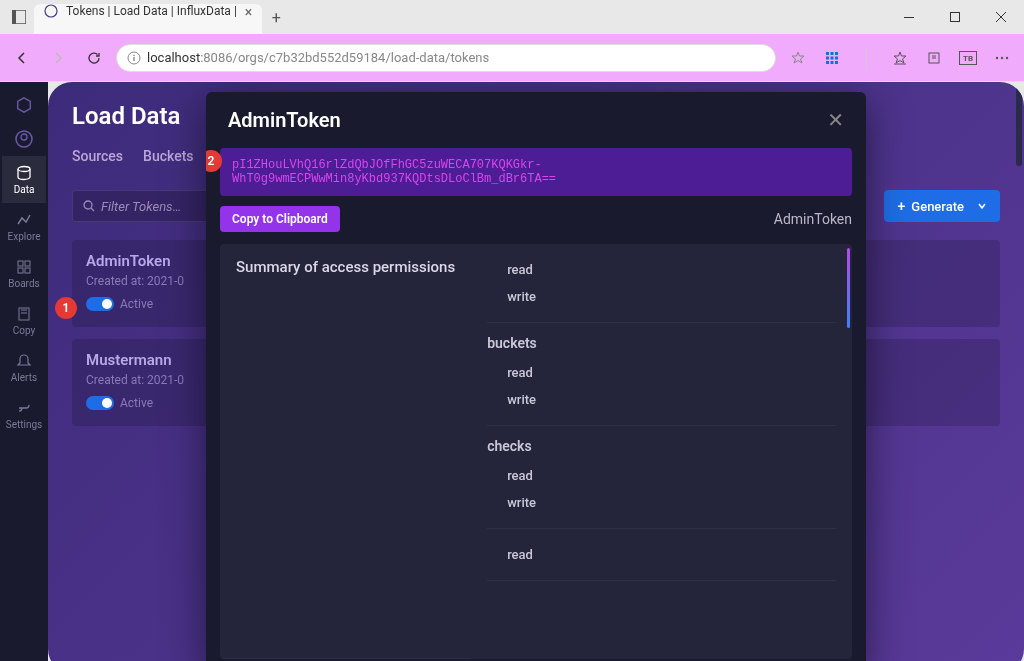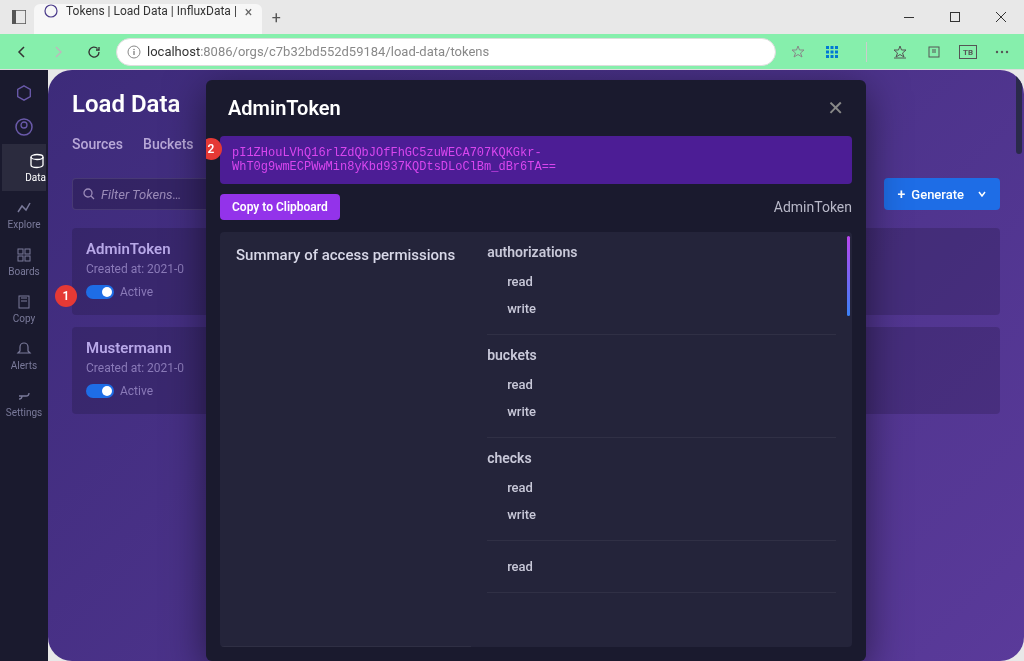--- a/index.html
+++ b/index.html
@@ -8,35 +8,35 @@
 
 .titlebar { height: 34px; background: #e8e8e8; display: flex; align-items: center; }
 .titlebar-left { display: flex; align-items: center; height: 100%; }
 .app-icon { width: 30px; height: 30px; display: flex; align-items: center; justify-content: center; margin-left: 4px; }
 .tab { height: 30px; background: #f7f7f7; display: flex; align-items: flex-start; padding: 0 10px; margin-top: 4px; border-radius: 6px 6px 0 0; min-width: 180px; gap: 8px; font-size: 12px; color: #333; }
 .tab-close { color: #666; font-size: 14px; cursor: pointer; }
 .new-tab { width: 28px; display: flex; align-items: center; justify-content: center; color: #555; font-size: 16px; }
 .win-controls { margin-left: auto; display: flex; }
 .win-btn { width: 46px; height: 34px; display: flex; align-items: center; justify-content: center; color: #333; }
 
-.addrbar { height: 36px; background: #86efac; display: flex; align-items: center; padding: 0 8px; gap: 8px; border-bottom: 1px solid #ddd; }
+.addrbar { height: 48px; background: #f0abfc; display: flex; align-items: center; padding: 0 8px; gap: 8px; border-bottom: 1px solid #ddd; }
 .nav-btn { width: 28px; height: 28px; display: flex; align-items: center; justify-content: center; color: #555; border-radius: 4px; }
 .nav-btn.disabled { color: #bbb; }
 .url-field { flex: 1; height: 28px; background: #fff; border: 1px solid #ddd; border-radius: 14px; display: flex; align-items: center; padding: 0 10px; font-size: 13px; color: #333; gap: 6px; }
 .url-host { color: #333; }
 .url-path { color: #888; }
 .addr-icons { display: flex; gap: 6px; align-items: center; }
 .addr-icon { width: 28px; height: 28px; display: flex; align-items: center; justify-content: center; color: #555; border-radius: 4px; }
 .addr-icon.blue { color: #0078d4; }
 
 
 .app { display: flex; height: 591px; position: relative; }
 .sidebar { width: 48px; background: #1a1a2e; display: flex; flex-direction: column; align-items: center; padding-top: 6px; }
 .side-item { width: 44px; display: flex; flex-direction: column; align-items: center; padding: 8px 0; color: #7a7a9a; font-size: 10px; cursor: pointer; gap: 2px; }
-.side-item.active { color: #fff; background: rgba(255,255,255,0.08); align-items: flex-end; }
+.side-item.active { color: #fff; background: rgba(255,255,255,0.08); }
 .side-icon { width: 18px; height: 18px; display: flex; align-items: center; justify-content: center; }
 
 .main { flex: 1; background: linear-gradient(135deg, #3d2b7a 0%, #5a3a9a 100%); position: relative; overflow: hidden; border-radius: 24px; }
 .main-content { padding: 20px 24px; }
 .page-title { color: #fff; font-size: 24px; font-weight: 600; margin-bottom: 18px; }
 .tabs-row { display: flex; gap: 20px; margin-bottom: 20px; }
 .tab-item { color: #b8a8d8; font-size: 14px; font-weight: 500; padding-bottom: 6px; cursor: pointer; }
 
 .controls-row { display: flex; gap: 10px; margin-bottom: 18px; align-items: center; }
 .filter-input { flex: 1; max-width: 780px; height: 32px; background: rgba(0,0,0,0.2); border: 1px solid rgba(255,255,255,0.1); border-radius: 4px; display: flex; align-items: center; padding: 0 10px; color: #9a8ab8; font-size: 13px; gap: 6px; font-style: italic; }
@@ -324,21 +324,20 @@
         <div class="copy-row">
           <button class="copy-btn">Copy to Clipboard</button>
           <span class="desc-label">AdminToken</span>
         </div>
         <div class="perms-panel">
           <div class="perms-header">Summary of access permissions</div>
           <div class="perms-body">
             <div class="perm-scroll"></div>
             <div id="perms-list">
                 <div class="perm-group">
-                  <div class="perm-resource">authorizations</div>
                   <div class="perm-action">read</div>
                   <div class="perm-action">write</div>
                 </div>
                 <div class="perm-group">
                   <div class="perm-resource">buckets</div>
                   <div class="perm-action">read</div>
                   <div class="perm-action">write</div>
                 </div>
                 <div class="perm-group">
                   <div class="perm-resource">checks</div>

